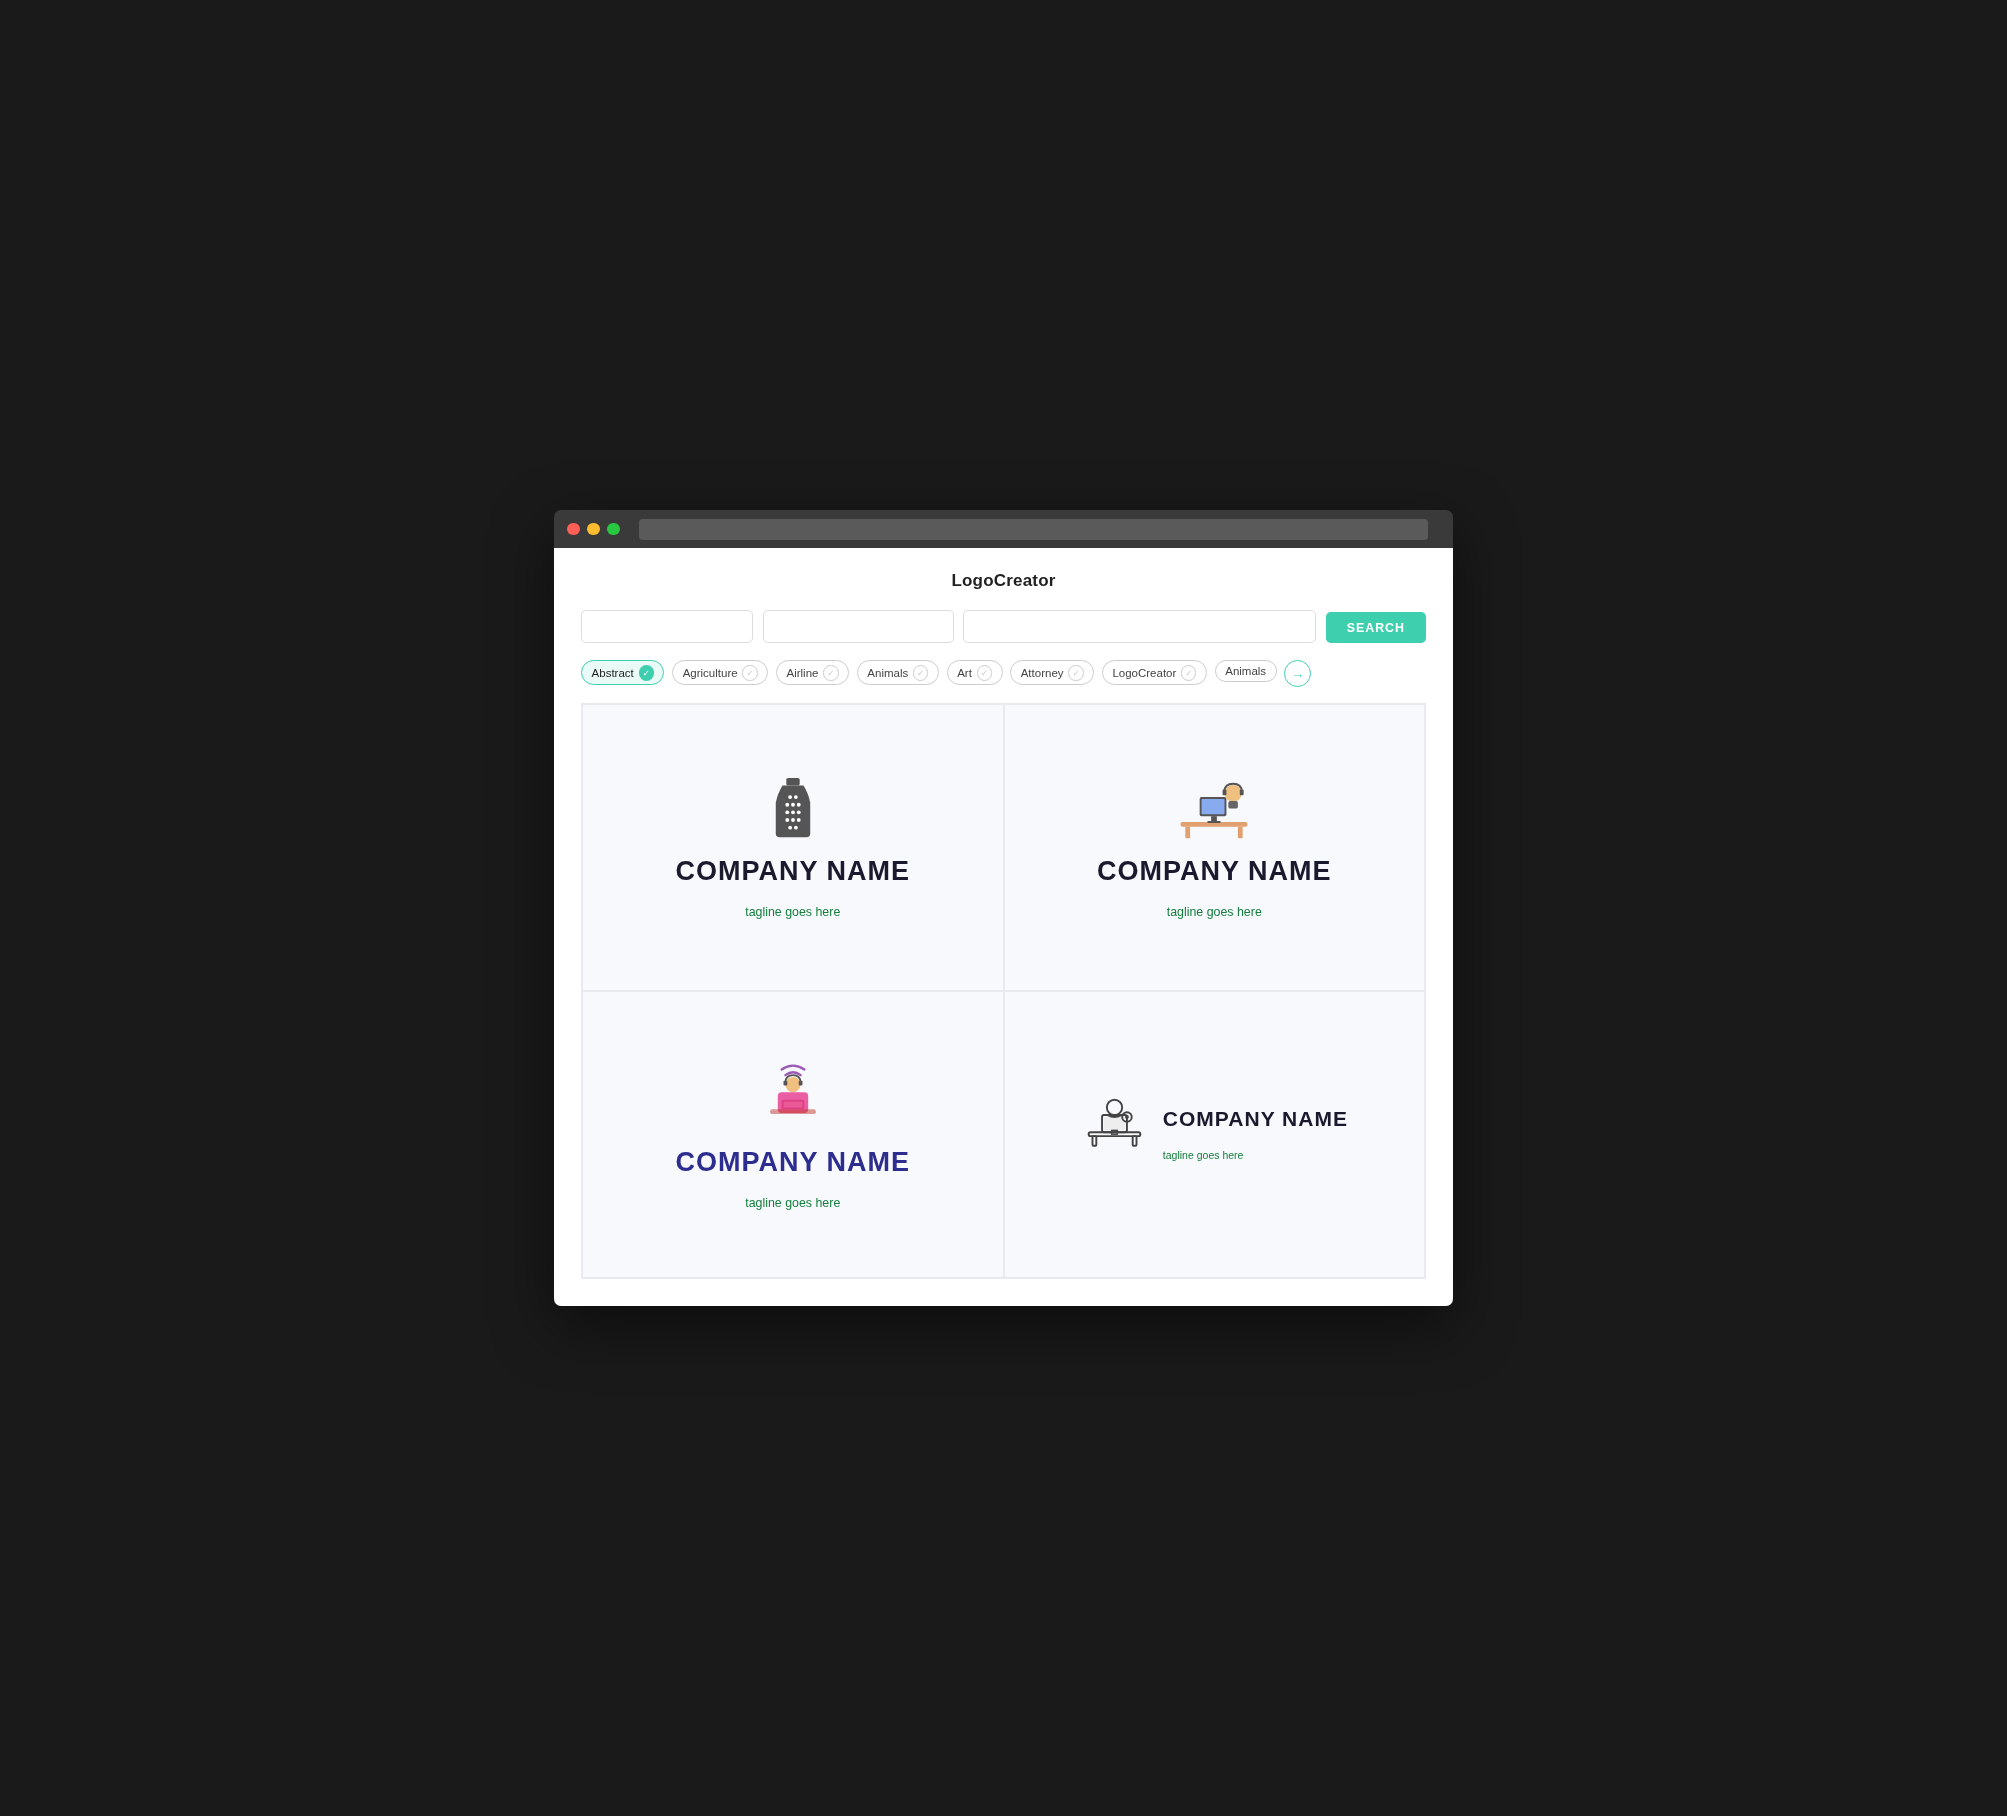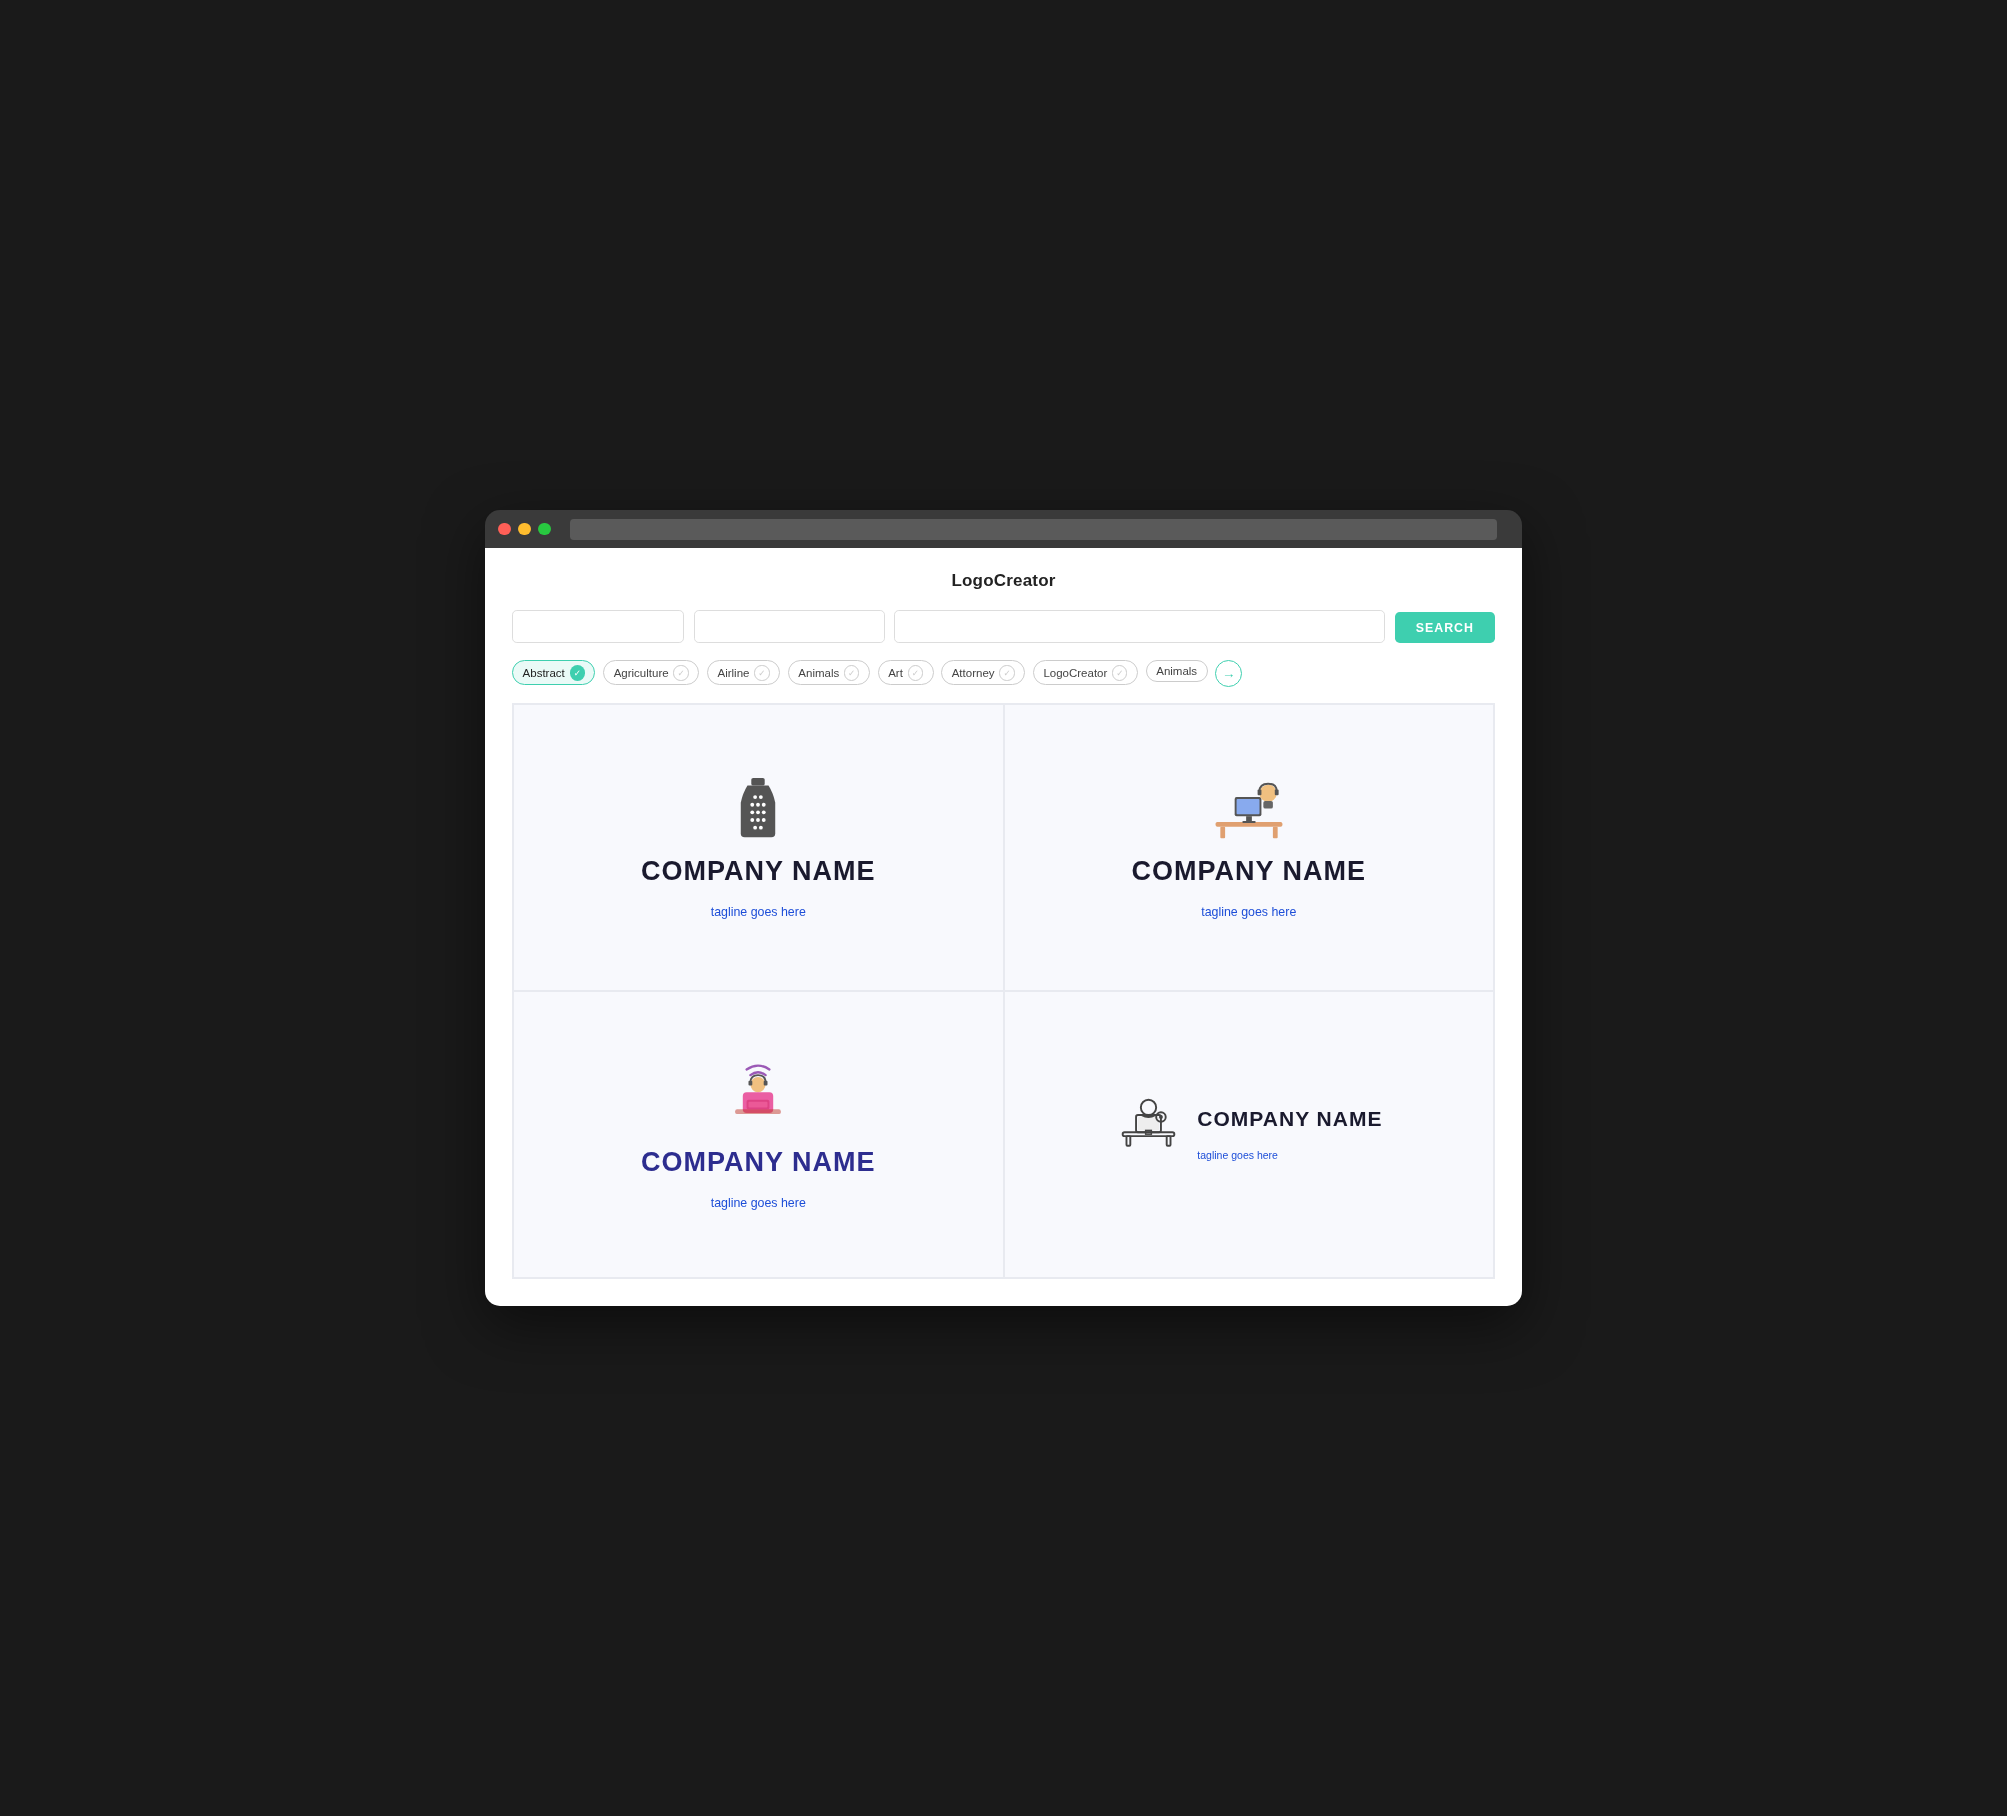--- a/index.html
+++ b/index.html
@@ -5,22 +5,22 @@
     * { box-sizing: border-box; margin: 0; padding: 0; }
     body {
       background: #1a1a1a;
       display: flex;
       justify-content: center;
       align-items: center;
       min-height: 100vh;
       font-family: -apple-system, BlinkMacSystemFont, 'Segoe UI', Helvetica, Arial, sans-serif;
     }
     .window {
-      width: 1037px;
-      border-radius: 15px;
+      width: 899px;
+      border-radius: 7px;
       overflow: hidden;
       box-shadow: 0 19px 57px rgba(0,0,0,0.5);
     }
     .titlebar {
       background: #3a3a3a;
       height: 38px;
       display: flex;
       align-items: center;
       padding: 0 13.4px;
       gap: 7.6px;
@@ -156,21 +156,21 @@
     .logo-name {
       font-size: 27px;
       font-weight: 900;
       letter-spacing: 1px;
       text-transform: uppercase;
       color: #1a1a2e;
     }
     .logo-name.blue { color: #2d2d8f; }
     .logo-tagline {
       font-size: 12.4px;
-      color: #1d4ed8;
+      color: #15803d;
       margin-top: 18px;
     }
     .logo-card-inline {
       flex-direction: row;
       gap: 15.3px;
     }
     .logo-card-inline .logo-text-group {
       display: flex;
       flex-direction: column;
       justify-content: center;

